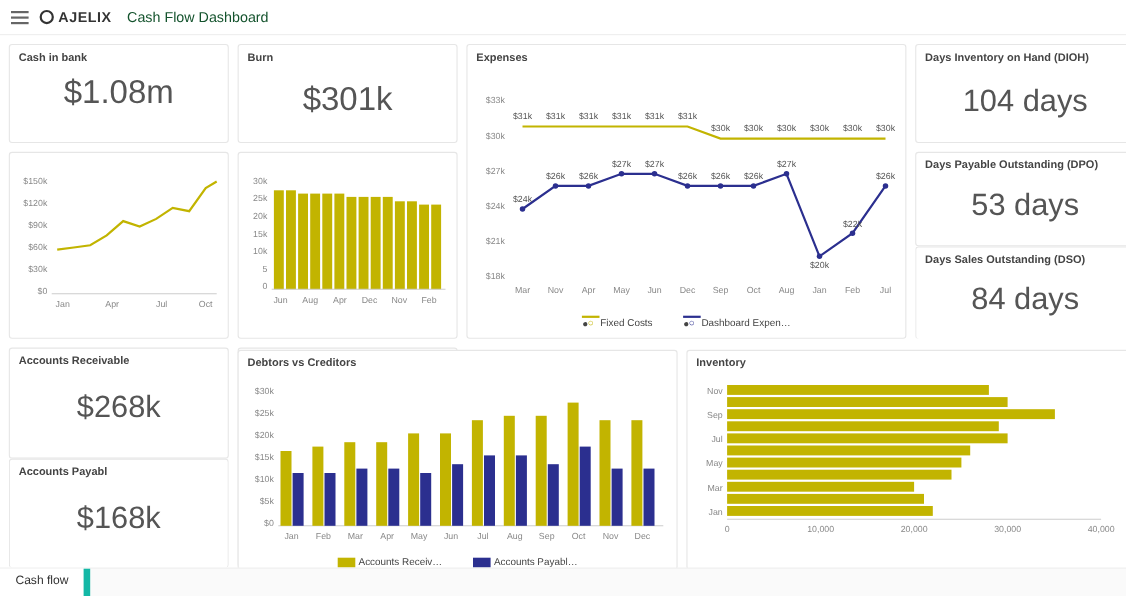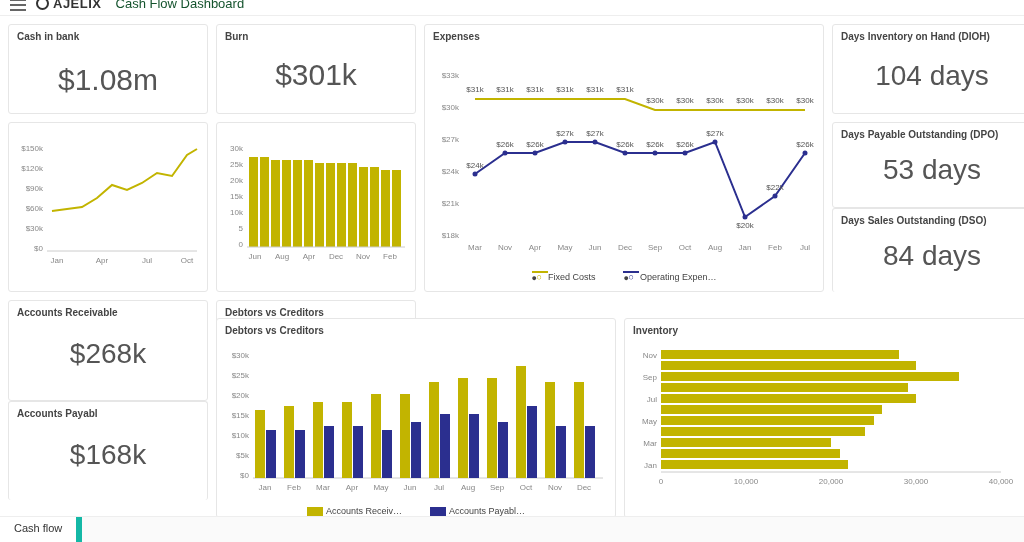--- a/index.html
+++ b/index.html
@@ -1,17 +1,17 @@
 <!DOCTYPE html>
 <html><head>
 <meta charset="utf-8">
 <style>
 * { box-sizing: border-box; margin: 0; padding: 0; }
 html, body { width: 1024px; height: 542px; font-family: Arial, sans-serif; background: #fff; color: #333; }
-.header { display: flex; align-items: flex-end; height: 16px; padding: 4px 10px; border-bottom: 1px solid #eee; }
+.header { display: flex; align-items: center; height: 32px; padding: 4px 10px; border-bottom: 1px solid #eee; }
 .menu-icon { width: 16px; height: 12px; margin-right: 10px; cursor: pointer; }
 .menu-icon div { height: 2px; background: #666; margin-bottom: 3px; }
 .logo { font-weight: bold; font-size: 13px; letter-spacing: 0.5px; margin-right: 14px; display:flex; align-items:center; }
 .logo-icon { width:13px; height:13px; border:2px solid #333; border-radius:50%; margin-right:4px; position:relative;}
 .page-title { font-size: 13px; color: #14532d; }
 .grid {
   display: grid;
   grid-template-columns: 200px 200px 400px 200px;
   grid-template-rows: 90px 170px 200px;
   gap: 8px;
@@ -56,21 +56,21 @@
     <span class="logo-icon"></span>
     <span>AJELIX</span>
   </div>
   <div class="page-title">Cash Flow Dashboard</div>
 </div>
 
 <div class="grid">
 
   <div class="card c-a">
     <div class="card-title">Cash in bank</div>
-    <div class="big-num lg" style="margin-top:15px">$1.08m</div>
+    <div class="big-num lg" style="margin-top:4px">$1.08m</div>
   </div>
 
   <div class="card c-b">
     <div class="card-title">Burn</div>
     <div class="big-num lg" style="margin-top:10px">$301k</div>
   </div>
 
   <div class="card c-c">
     <div class="card-title">Expenses</div>
     <svg width="400" height="220">
@@ -139,21 +139,21 @@
           <text class="axis-label" x="220" text-anchor="middle">Oct</text>
           <text class="axis-label" x="250" text-anchor="middle">Aug</text>
           <text class="axis-label" x="280" text-anchor="middle">Jan</text>
           <text class="axis-label" x="310" text-anchor="middle">Feb</text>
           <text class="axis-label" x="340" text-anchor="middle">Jul</text>
         </g>
       </g>
     </svg>
     <div class="legend">
       <span><span class="sw" style="border-top:2px solid #c2b400; position:relative; top:-2px;">●</span><span style="color:#c2b400; margin-left:-14px; margin-right:6px;">○</span><span>Fixed Costs</span></span>
-      <span><span class="sw" style="border-top:2px solid #2b2f8f; position:relative; top:-2px;">●</span><span style="color:#2b2f8f; margin-left:-14px; margin-right:6px;">○</span><span>Operating Expen…</span></span>
+      <span><span class="sw" style="border-top:2px solid #2b2f8f; position:relative; top:-2px;">●</span><span style="color:#2b2f8f; margin-left:-14px; margin-right:6px;">○</span><span>Dashboard Expen…</span></span>
     </div>
   </div>
 
   <div class="card c-d">
     <div class="card-title">Days Inventory on Hand (DIOH)</div>
     <div class="big-num" style="margin-top:12px">104 days</div>
   </div>
 
   <div class="card c-e">
     <svg width="200" height="170">

